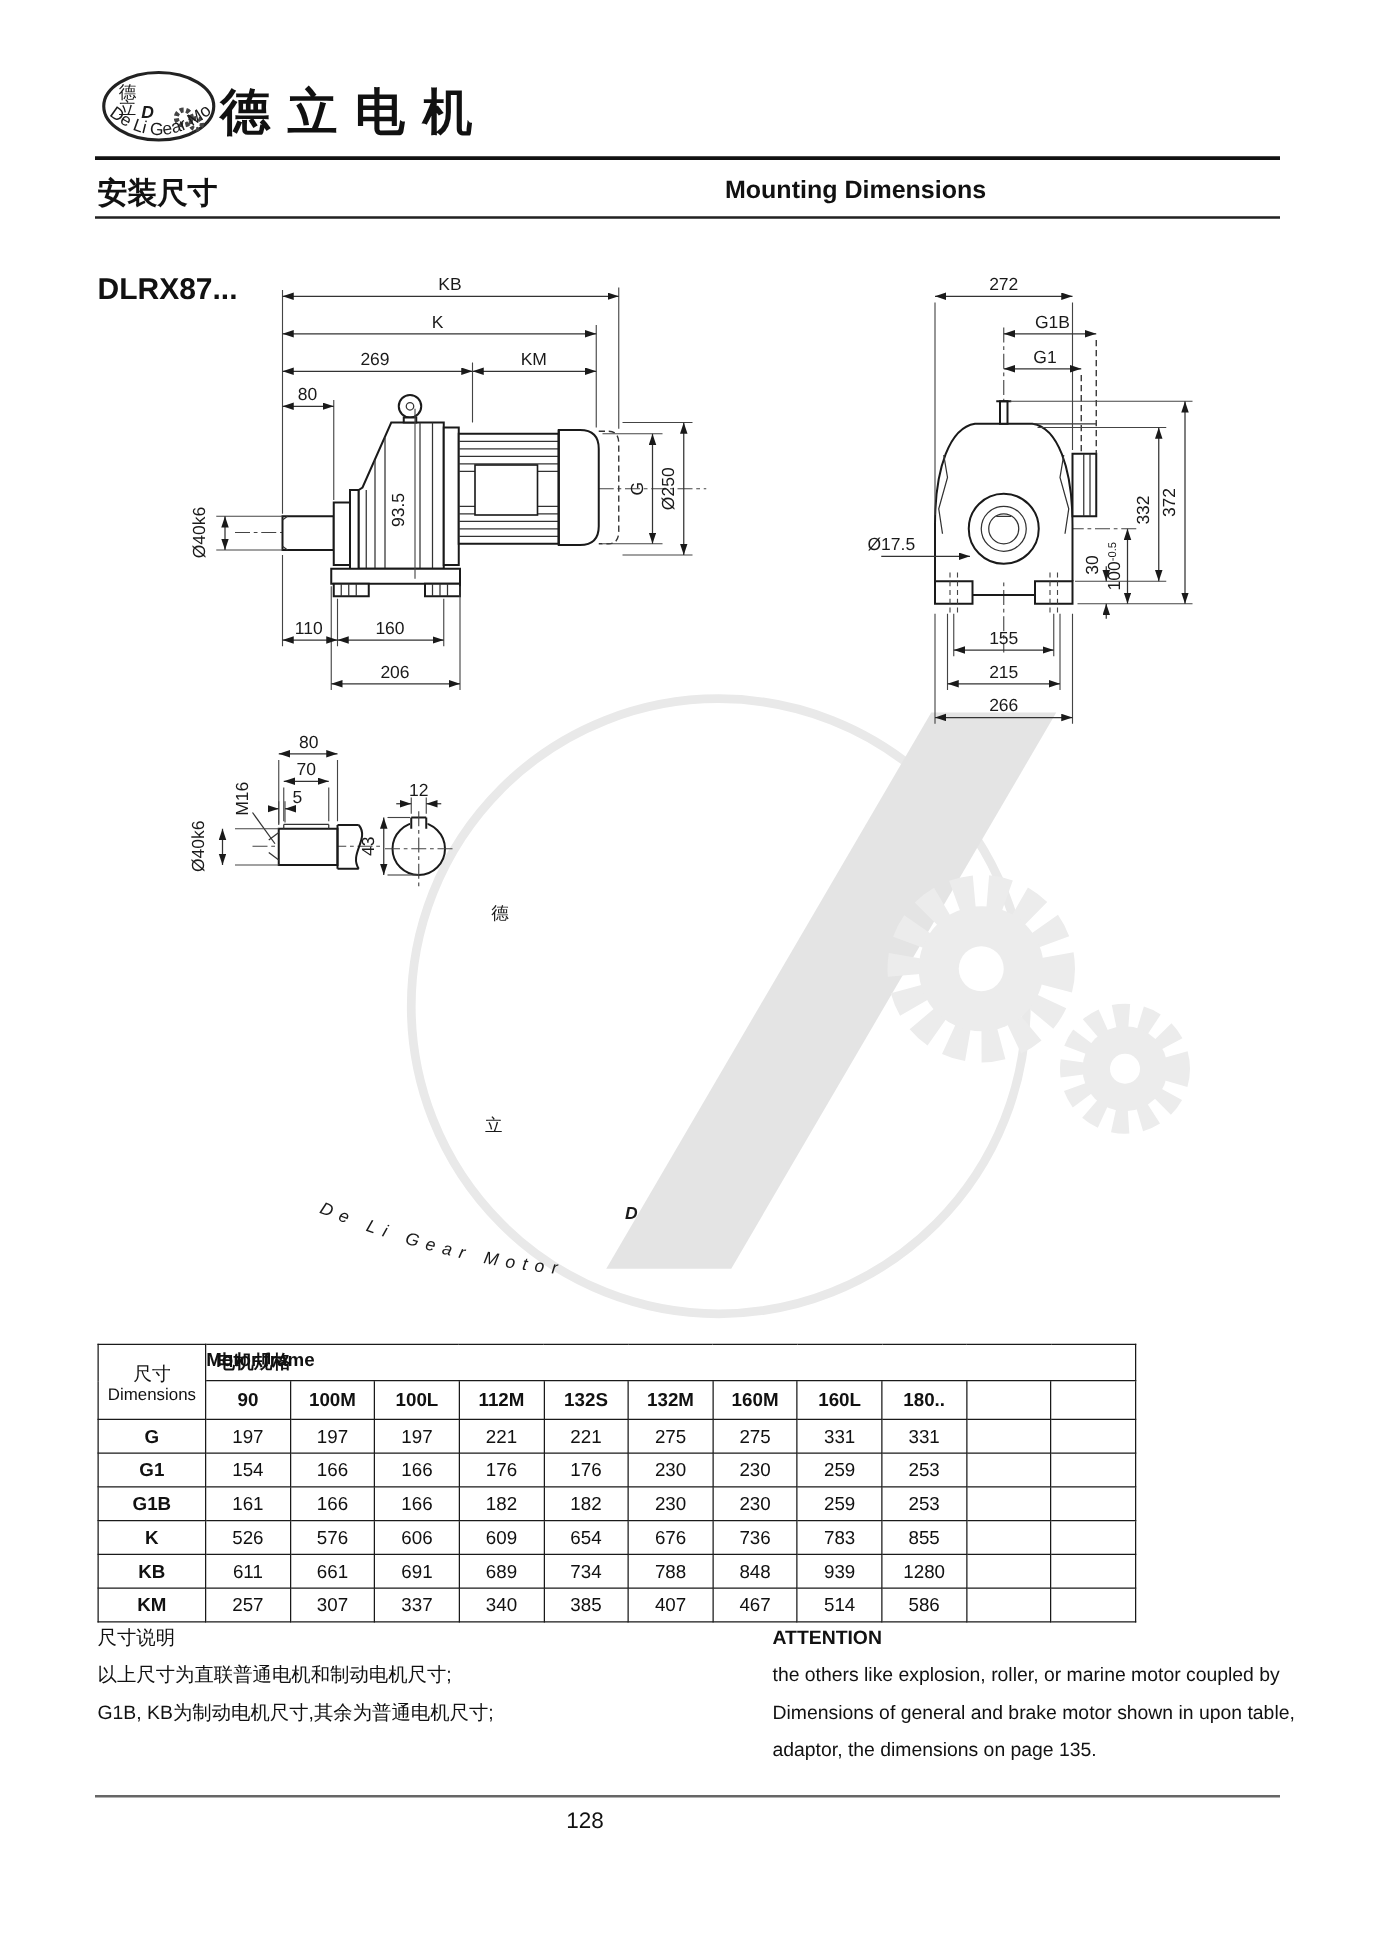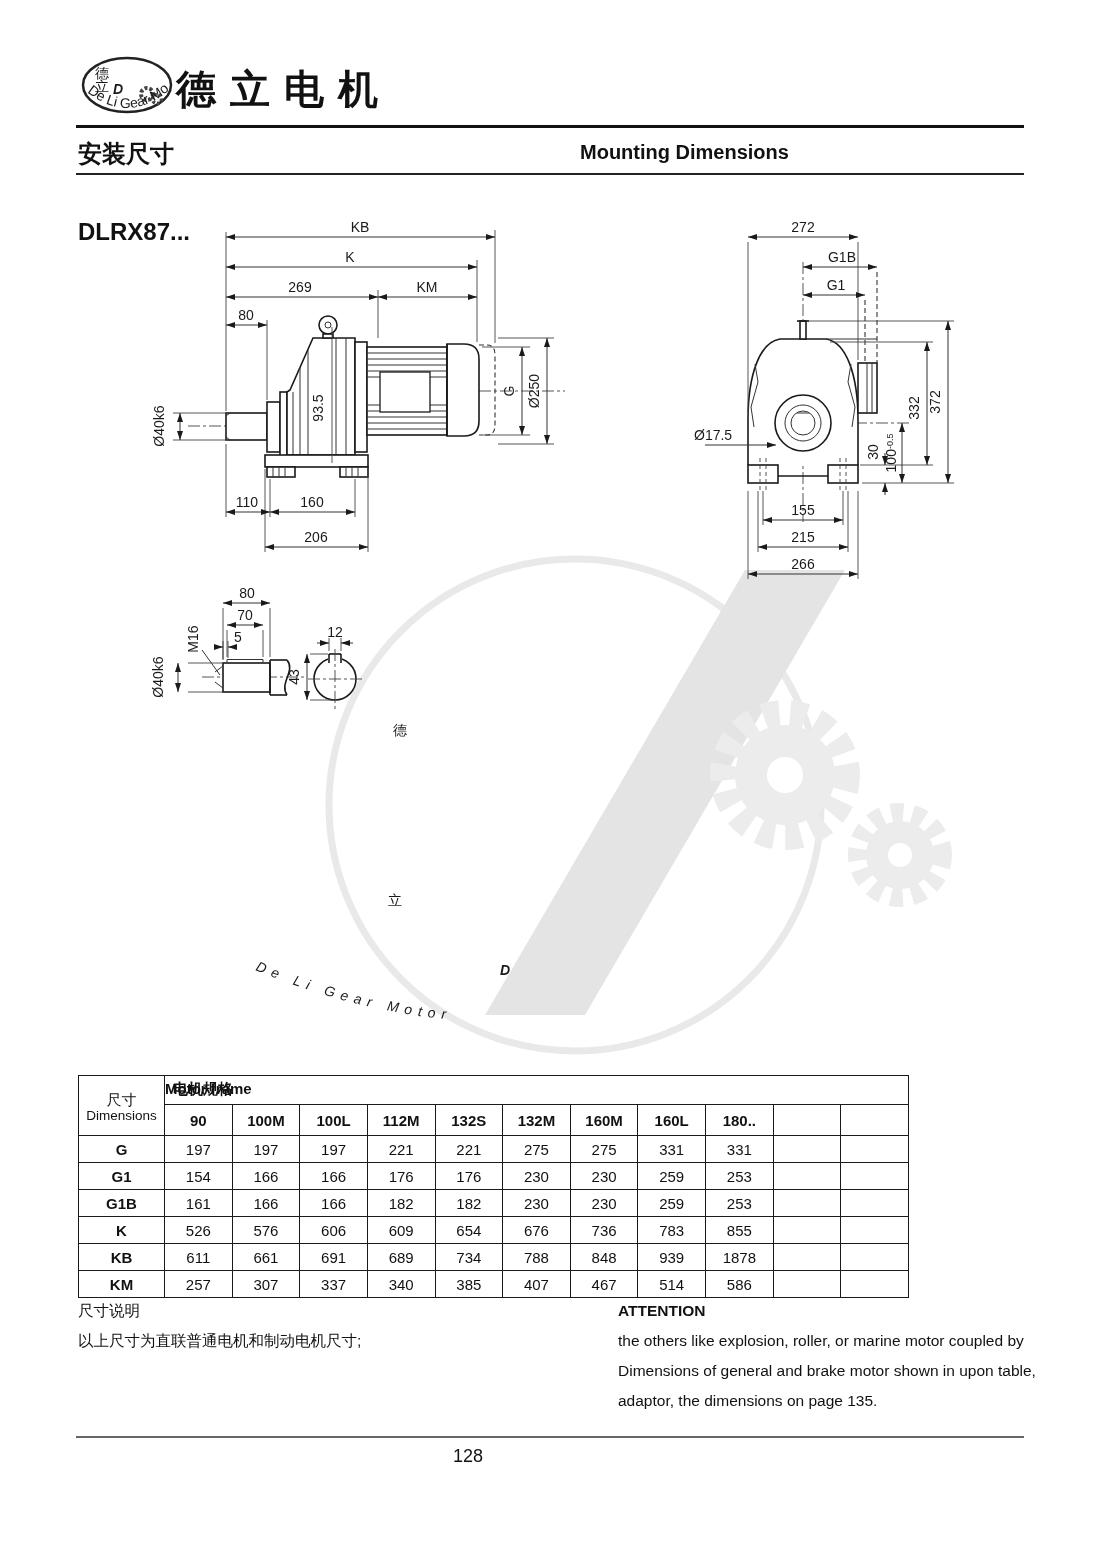--- a/index.html
+++ b/index.html
@@ -440,21 +440,21 @@
         <tr>
           <td class="rowlabel">KB</td>
           <td>611</td>
           <td>661</td>
           <td>691</td>
           <td>689</td>
           <td>734</td>
           <td>788</td>
           <td>848</td>
           <td>939</td>
-          <td>1878</td>
+          <td>1280</td>
           <td></td>
           <td></td>
         </tr>
         <tr>
           <td class="rowlabel">KM</td>
           <td>257</td>
           <td>307</td>
           <td>337</td>
           <td>340</td>
           <td>385</td>
@@ -464,20 +464,21 @@
           <td>586</td>
           <td></td>
           <td></td>
         </tr>
       </tbody>
   </table>
 
   <div class="notes-cn">
     <div class="notes-title">尺寸说明</div>
     <div>以上尺寸为直联普通电机和制动电机尺寸;</div>
+    <div>G1B, KB为制动电机尺寸,其余为普通电机尺寸;</div>
   </div>
   <div class="notes-en">
     <div class="notes-title">ATTENTION</div>
     <div>the others like explosion, roller, or marine motor coupled by</div>
     <div>Dimensions of general and brake motor shown in upon table,</div>
     <div>adaptor, the dimensions on page 135.</div>
   </div>
 
   <div class="foot-rule"></div>
   <div class="page-num">128</div>

